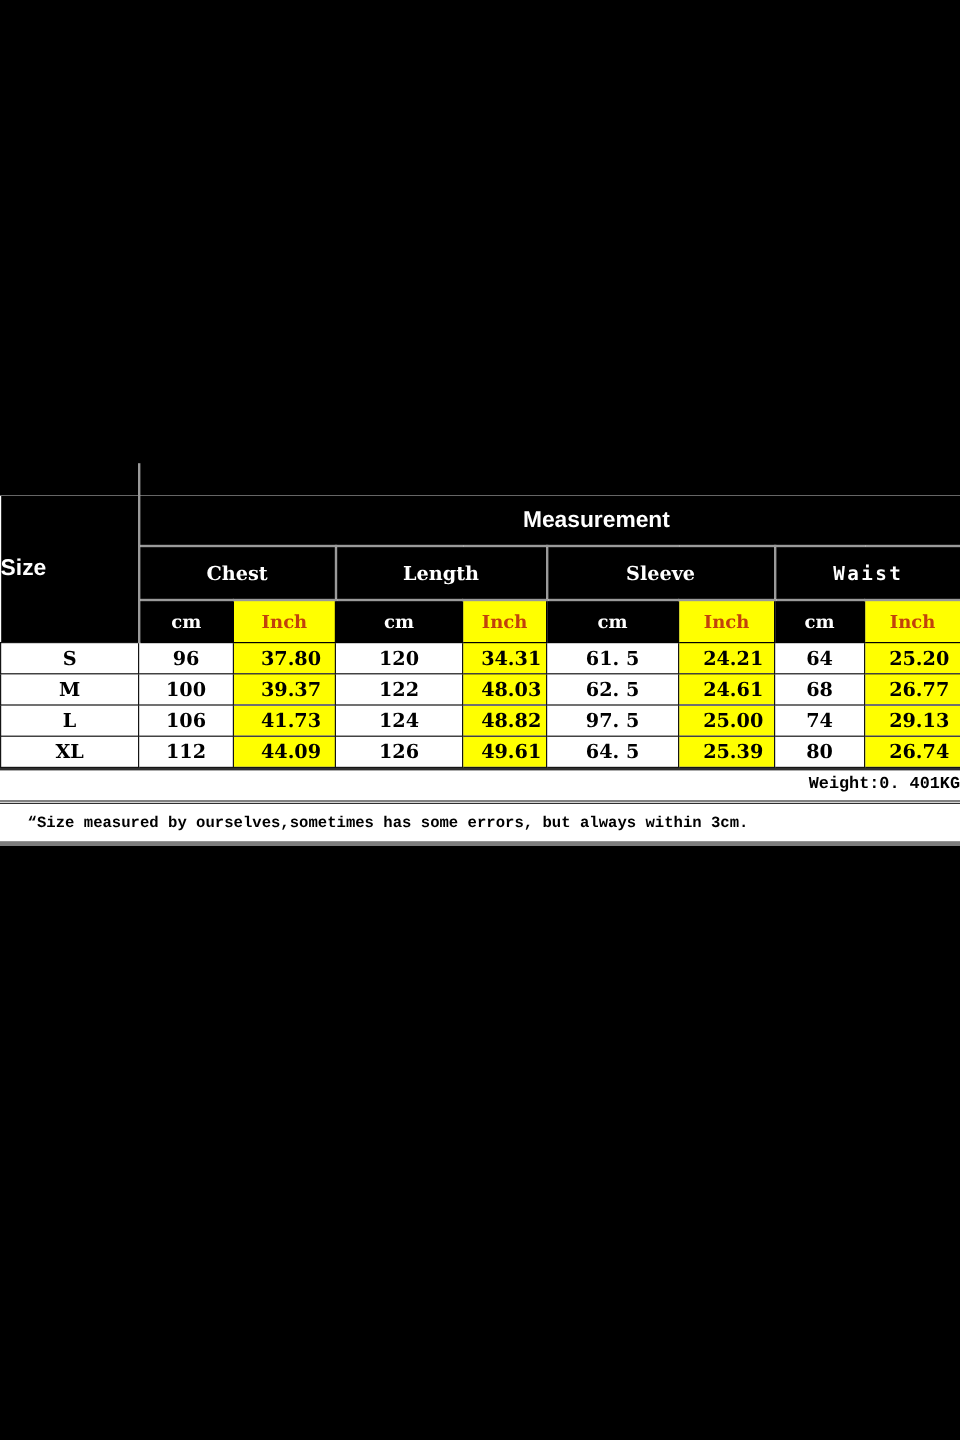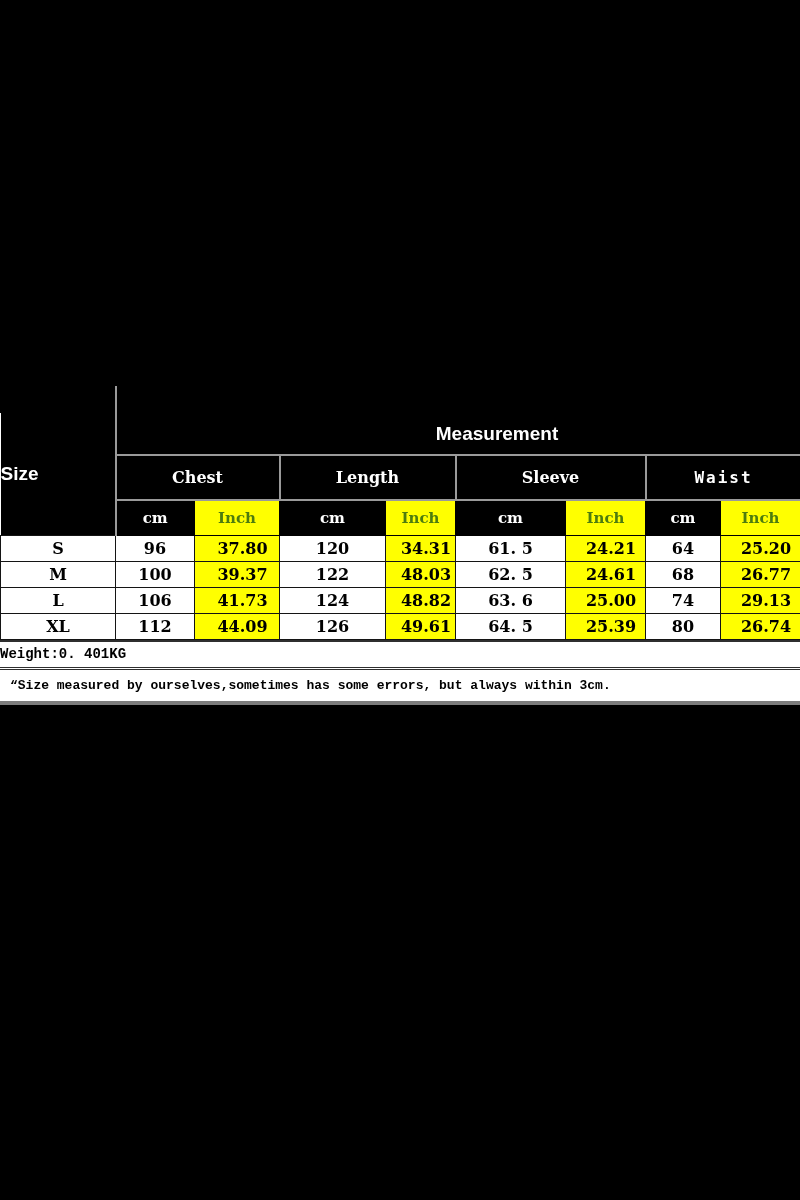--- a/index.html
+++ b/index.html
@@ -23,32 +23,32 @@
   td{padding:0;text-align:center;vertical-align:middle;overflow:hidden;}
   .blk{background:var(--header-background);color:var(--header-text);}
   .r-title{height:42px;}
   .size-cell{font:bold 19px "Liberation Sans",sans-serif;text-align:left;border-right:2px solid var(--grid-gray);}
   .title-cell{font:bold 19px "Liberation Sans",sans-serif;text-indent:65px;border-bottom:2px solid var(--grid-gray);padding-left:12px;}
   .r-group{height:45px;}
   .g{font:bold 16px "DejaVu Serif","Liberation Serif",serif;border-left:2px solid var(--grid-gray);border-bottom:2px solid var(--grid-gray);margin-top:16px;}
   .spread{font-family:"DejaVu Sans Mono","Liberation Mono",monospace;letter-spacing:2px;}
   .r-units{height:35px;}
   .u{font:bold 15px "DejaVu Serif","Liberation Serif",serif;border:1px solid #000;}
-  .u-in{background:var(--highlight);color:#4d7c0f;}
+  .u-in{background:var(--highlight);color:#c2410c;}
   .r-data{height:26px;}
   .d{font:bold 16px "DejaVu Serif","Liberation Serif",serif;color:#000;background:var(--panel-background);border:1px solid #141414;}
   .d.hl{background:var(--highlight);padding-left:11px;}
-  .wrow{background:var(--panel-background);display:flex;align-items:center;justify-content:flex-start;font:bold 14px "Liberation Mono","DejaVu Sans Mono",monospace;color:#000;}
+  .wrow{background:var(--panel-background);display:flex;align-items:center;justify-content:flex-end;font:bold 14px "Liberation Mono","DejaVu Sans Mono",monospace;color:#000;}
   .weight{height:25px;border-top:2px solid #2f2f2f;border-bottom:3px double #2f2f2f;}
   .fabric{height:26px;border-bottom:2px solid #2f2f2f;}
   .inner{display:flex;align-items:center;}
   .fabric .inner{position:relative;left:-50px;}
   .val{}
   .fabric .val{margin-left:20px;}
-  .note-row{height:31px;background:var(--panel-background);display:flex;align-items:center;padding-left:10px;font:bold 13px "Liberation Mono","DejaVu Sans Mono",monospace;color:#000;border-bottom:4px solid #7d7d7d;}
+  .note-row{height:31px;background:var(--panel-background);display:flex;align-items:center;padding-left:23px;font:bold 13px "Liberation Mono","DejaVu Sans Mono",monospace;color:#000;border-bottom:4px solid #7d7d7d;}
 </style>
 </head>
 <body>
 
 <div class="pre-line"></div>
 
 <div class="sheet">
   <table class="size-chart">
     <colgroup>
       <col style="width:115px">
@@ -103,21 +103,21 @@
         <td class="d hl">24.61</td>
         <td class="d">68</td>
         <td class="d hl">26.77</td>
       </tr>
       <tr class="r-data">
         <td class="d">L</td>
         <td class="d">106</td>
         <td class="d hl">41.73</td>
         <td class="d">124</td>
         <td class="d hl">48.82</td>
-        <td class="d">63. 6</td>
+        <td class="d">97. 5</td>
         <td class="d hl">25.00</td>
         <td class="d">74</td>
         <td class="d hl">29.13</td>
       </tr>
       <tr class="r-data">
         <td class="d">XL</td>
         <td class="d">112</td>
         <td class="d hl">44.09</td>
         <td class="d">126</td>
         <td class="d hl">49.61</td>

